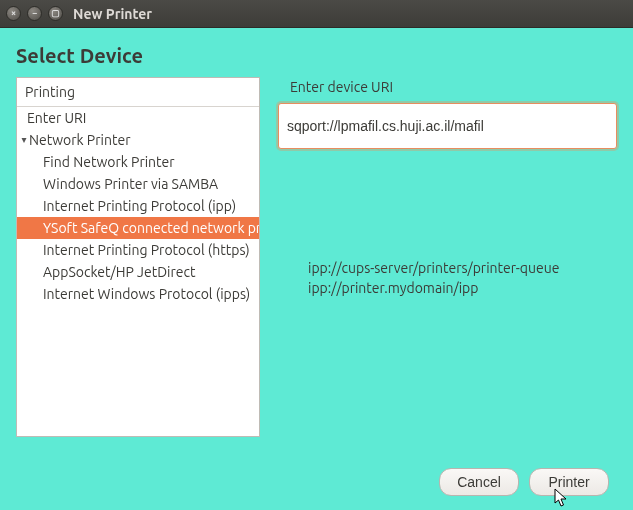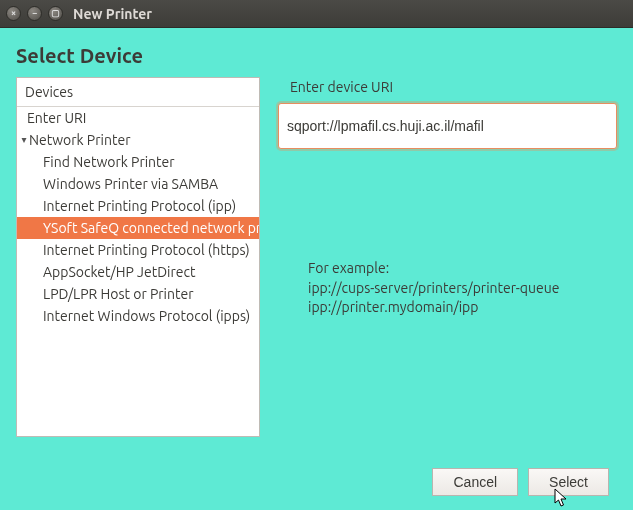--- a/index.html
+++ b/index.html
@@ -126,26 +126,26 @@
   .footer {
     display:flex;
     justify-content:flex-end;
     gap: 10px;
     padding: 12px 8px 14px 0;
   }
   .btn {
     min-width: 80px;
     height: 28px;
     border: 1px solid #b9b5af;
-    border-radius: 0;
+    border-radius: 12px;
     background: linear-gradient(to bottom, #faf8f6 0%, #ece9e5 100%);
     font-size: 14px;
     color:#3c3b37;
     cursor:pointer;
-    padding: 0 20px;
+    padding: 0 14px;
     position:relative;
   }
   .cursor-img {
     position:absolute;
     left: 554px; top: 488px;
     width:16px; height:20px;
     pointer-events:none;
     z-index: 50;
   }
 </style>
@@ -161,52 +161,50 @@
   <span>New Printer</span>
 </div>
 
 <div class="content">
   <h1 class="select-device">Select Device</h1>
 
   <div class="body">
 
     <div class="left">
       <div class="devices">
-        <div class="devices-header">Devices</div>
+        <div class="devices-header">Printing</div>
         <div class="dev-list">
           <div class="dev-item level1">Enter URI</div>
           <div class="dev-item group">
             <span class="tri">▾</span>
             <span>Network Printer</span>
           </div>
           <div class="dev-item level2">Find Network Printer</div>
           <div class="dev-item level2">Windows Printer via SAMBA</div>
           <div class="dev-item level2">Internet Printing Protocol (ipp)</div>
           <div class="dev-item level2 selected">YSoft SafeQ connected network printer</div>
           <div class="dev-item level2">Internet Printing Protocol (https)</div>
           <div class="dev-item level2">AppSocket/HP JetDirect</div>
-          <div class="dev-item level2">LPD/LPR Host or Printer</div>
           <div class="dev-item level2">Internet Windows Protocol (ipps)</div>
         </div>
       </div>
     </div>
 
     <div class="right">
       <div class="right-label">Enter device URI</div>
       <input class="uri-input" type="text" value="sqport://lpmafil.cs.huji.ac.il/mafil" style="">
       <div class="example">
-        <div>For example:</div>
         <div>ipp://cups-server/printers/printer-queue</div>
         <div>ipp://printer.mydomain/ipp</div>
       </div>
     </div>
 
   </div>
 
   <div class="footer">
     <button class="btn">Cancel</button>
-    <button class="btn">Select</button>
+    <button class="btn">Printer</button>
   </div>
 </div>
 
 <svg class="cursor-img" viewBox="0 0 16 20">
   <path d="M1 1 L1 15 L4.5 12 L7 18 L9.5 17 L7 11 L12 11 Z" fill="#fff" stroke="#000" stroke-width="1"></path>
 </svg>
 
 </body></html>

